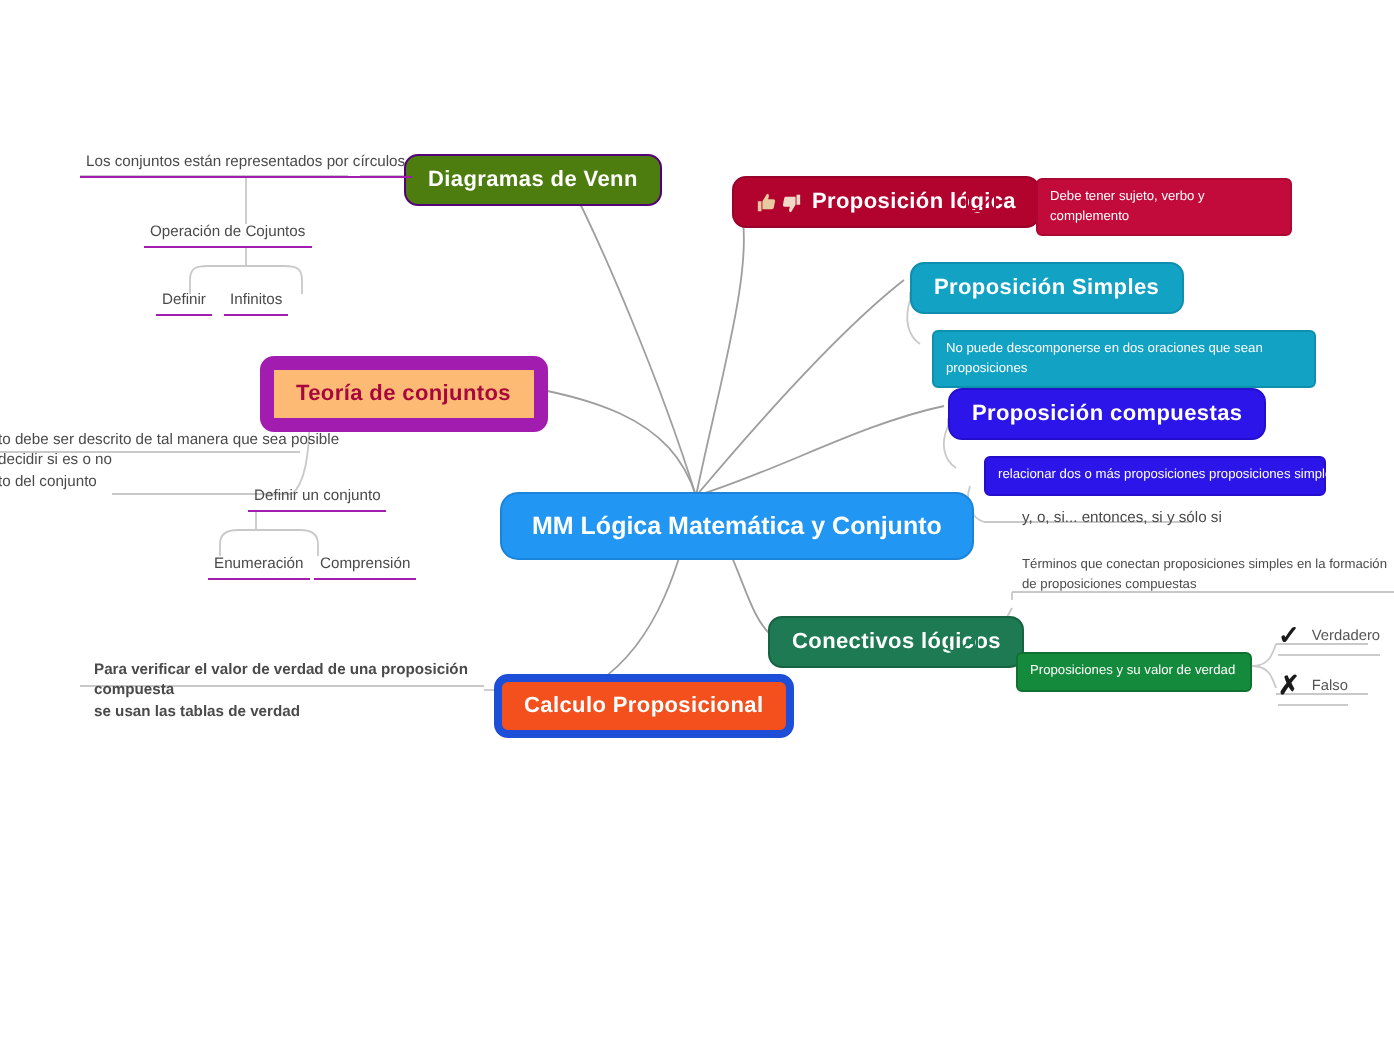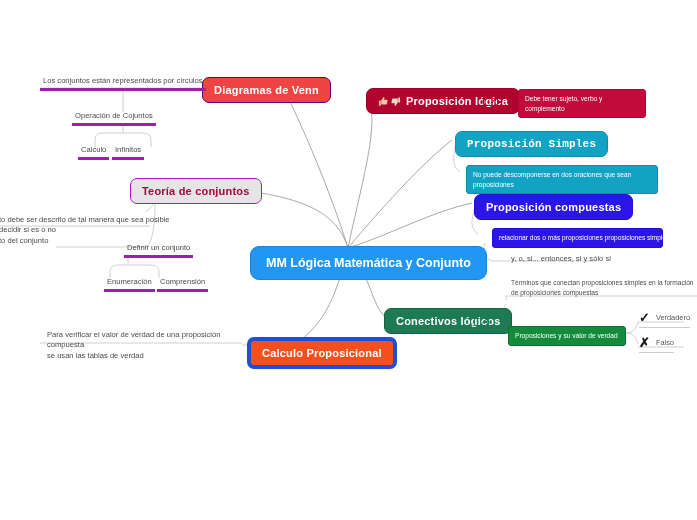--- a/index.html
+++ b/index.html
@@ -44,33 +44,33 @@
   }
   .central {
     background: #2196f3;
     border: 1px solid #1a84da;
     border-radius: 9px;
     font-size: 12.5px;
     padding: 9px 15px;
     color: #ffffff;
     font-weight: bold;
   }
-  .t-venn   { background: #ef4444; border: 1px solid #55007a; }
-  .t-teoria { background: #e5e5e5; border: 1px solid #a21caf; color:#a8073e; }
+  .t-venn   { background: #4d7c0f; border: 1px solid #55007a; }
+  .t-teoria { background: #fdba74; border: 7px solid #a21caf; color:#a8073e; }
   .t-calc   { background: #f4501e; border: 4px solid #1d4ed8; }
   .t-prop   { background: #b2032f; border: 1px solid #99022a; }
-  .t-simple { background: #11a2c4; border: 1px solid #0e8fae; font-family: Liberation Mono, monospace; }
+  .t-simple { background: #11a2c4; border: 1px solid #0e8fae; }
   .t-comp   { background: #2b15e8; border: 1px solid #2410cc; }
   .t-conect { background: #1d7a52; border: 1px solid #166342; }
 
   
   .sub {
     font-size: 7.6px;
     color: #4a4a4a;
-    border-bottom: 3px solid #a21caf;
+    border-bottom: 1px solid #a21caf;
     padding: 1px 3px 2px 3px;
     background: transparent;
     line-height: 1.35;
   }
 
   
   .note {
     font-size: 6.6px;
     color: #ffffff;
     border-radius: 3px;
@@ -209,21 +209,21 @@
     <span>Diagramas de Venn</span>
   </div>
   <div class="node sub" style="left:40px; top:75px;">
     <span>Los conjuntos están representados por círculos</span>
   </div>
   <div class="node sub" style="left:72px; top:110px;">
     <span>Operación de Cojuntos</span>
   </div>
 
   <div class="node sub" style="left:78px; top:144px;">
-    <span>Calculo</span>
+    <span>Definir</span>
   </div>
   <div class="node sub" style="left:112px; top:144px;">
     <span>Infinitos</span>
   </div>
 
   <div class="node topic t-teoria" style="left:130px; top:178px;">
     <span>Teoría de conjuntos</span>
   </div>
   <div class="node sub" style="left:-4px; top:214px; white-space:pre-line; max-width:192px; border-bottom:none;">
     <span>to debe ser descrito de tal manera que sea posible decidir si es o no
@@ -235,21 +235,21 @@
   <div class="node sub" style="left:104px; top:276px;">
     <span>Enumeración</span>
   </div>
   <div class="node sub" style="left:157px; top:276px;justify-content:flex-end;">
     <span>Comprensión</span>
   </div>
 
   <div class="node topic t-calc" style="left:247px; top:337px;">
     <span>Calculo Proposicional</span>
   </div>
-  <div class="node sub" style="left:44px; top:329px; white-space:pre-line; max-width:200px; border-bottom:none;">
+  <div class="node sub" style="left:44px; top:329px; white-space:pre-line; max-width:200px; border-bottom:none;font-weight:bold;">
     <span>Para verificar el valor de verdad de una proposición compuesta
 se usan las tablas de verdad</span>
   </div>
 
   <div class="node topic t-prop" style="left:366px; top:88px;">
     <span class="thumbs">
       <svg width="11" height="11" viewBox="0 0 24 24">
         <path fill="#e8c9a0" d="M2 10h4v11H2zM7 10l5-8c1.6 0 2.4 1.2 2 3l-.8 3H19c1.2 0 2 1 1.8 2.2l-1.4 7c-.2 1-1 1.6-2 1.6H7z"></path>
       </svg>
       <svg width="11" height="11" viewBox="0 0 24 24">

